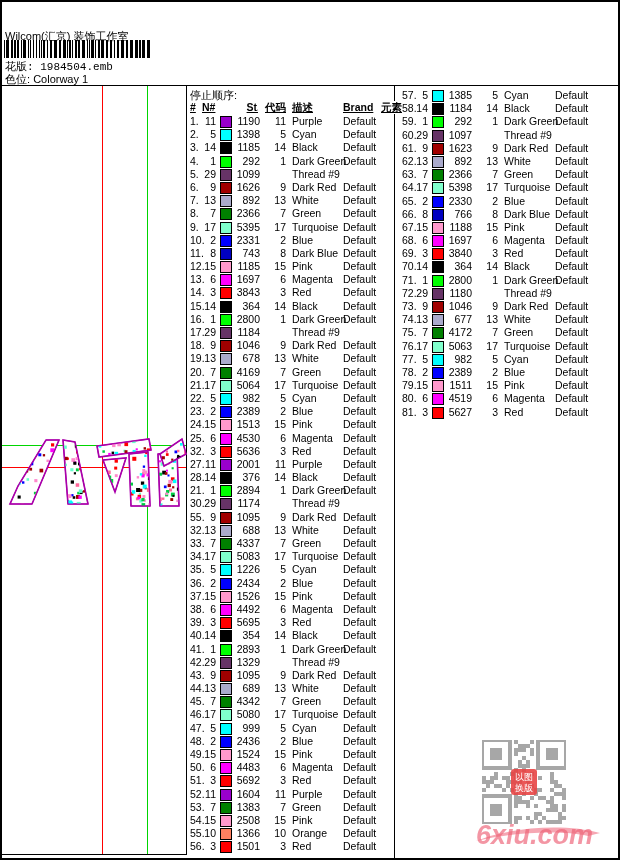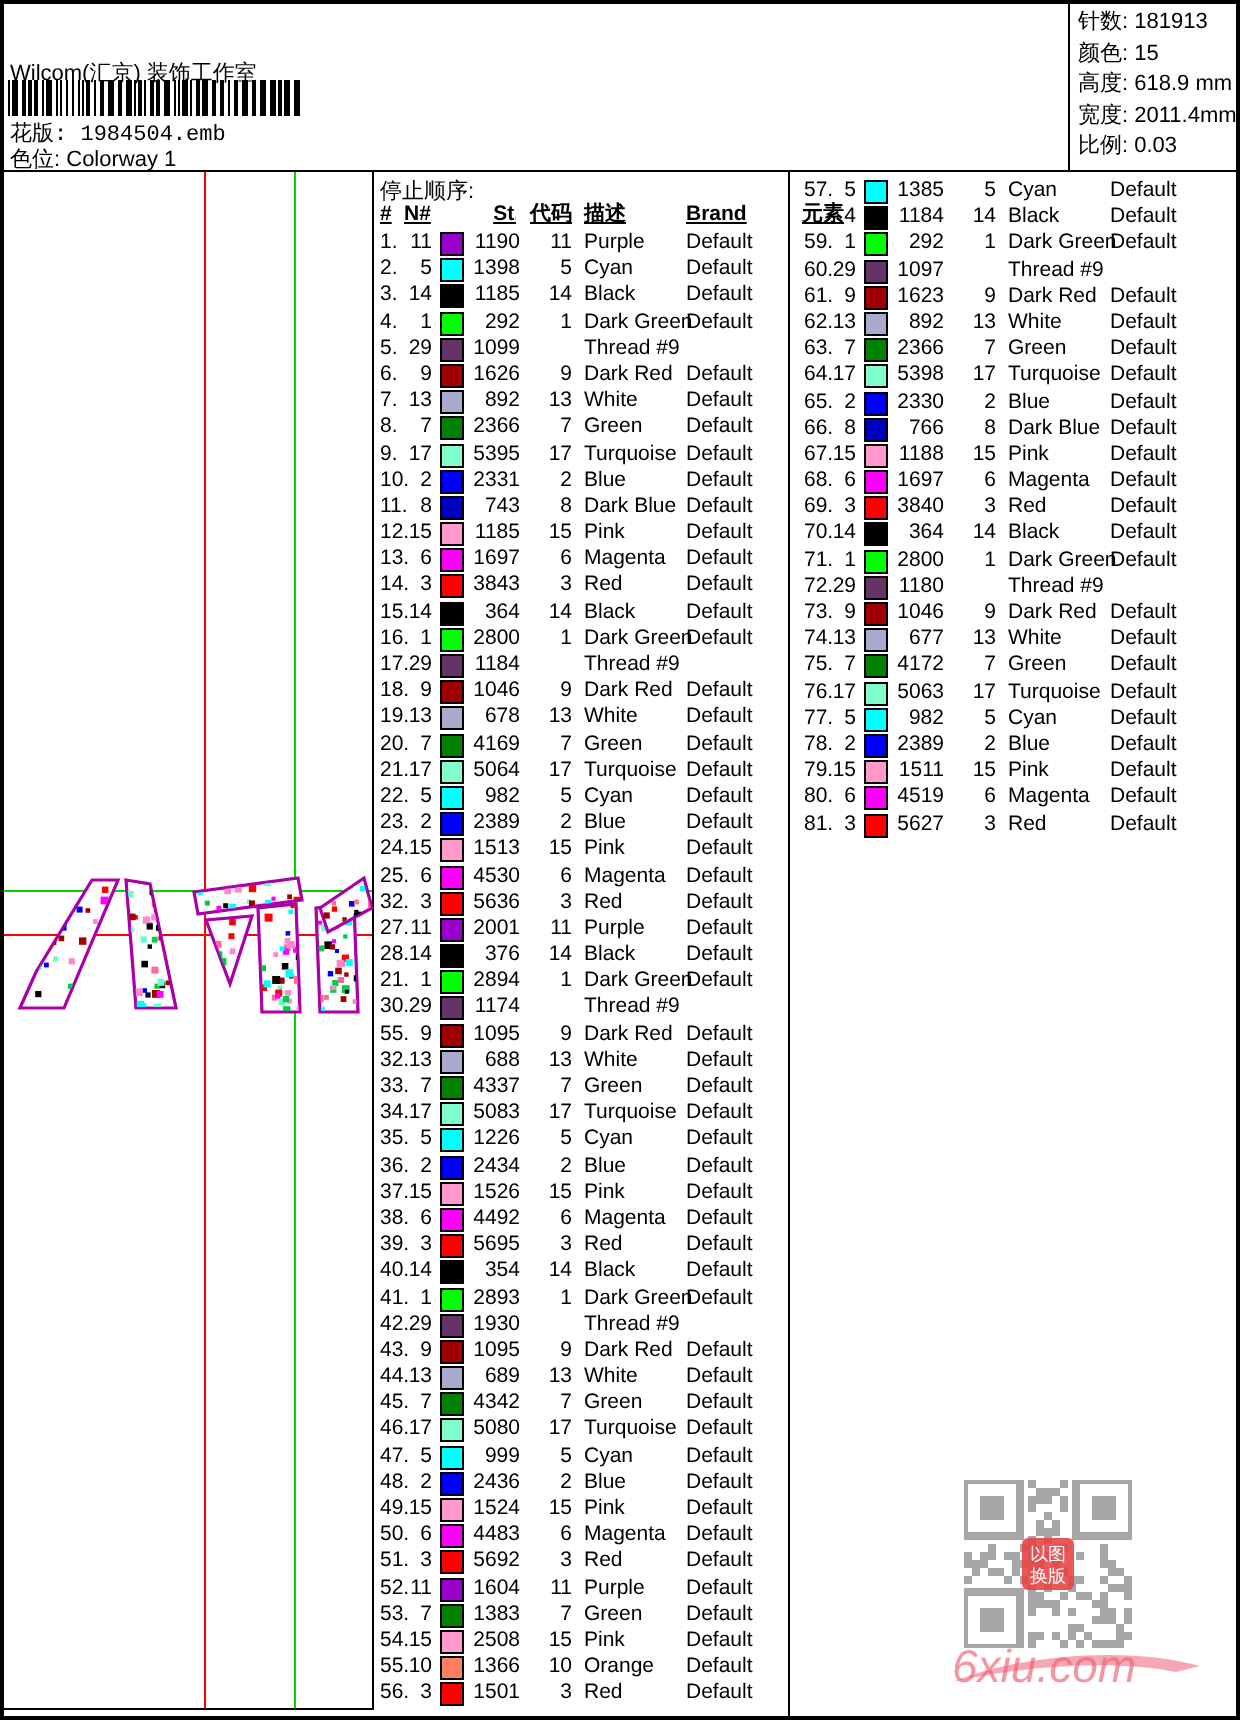--- a/index.html
+++ b/index.html
@@ -60,26 +60,26 @@
   .c-st  {left:46px;width:26px;text-align:right;}
   .c-code{left:70px;width:28px;text-align:right;}
   .c-desc{left:104px;}
   .c-brand{left:155px;}
   .sw{
     position:absolute;left:32px;top:1px;width:10px;height:10px;
     border:1px solid #000;box-sizing:content-box;
   }
   
   .h-idx{left:2px;} .h-n{left:14px;} .h-st{left:46px;width:26px;text-align:right;}
-  .h-code{left:70px;width:28px;text-align:right;} .h-desc{left:104px;} .h-brand{left:155px;} .h-el{left:193px;margin-left:20px;}
+  .h-code{left:70px;width:28px;text-align:right;} .h-desc{left:104px;} .h-brand{left:155px;} .h-el{left:193px;}
   
   .watermark{position:absolute;left:468px;top:733px;width:148px;height:122px;}
   #qr-svg{position:absolute;left:12px;top:5px;}
   .wm-site{
-    position:absolute;left:6px;top:85px;font-size:23px;font-weight:normal;
+    position:absolute;left:6px;top:85px;font-size:27px;font-weight:bold;
     font-style:italic;letter-spacing:0px;opacity:0.65;white-space:nowrap;
   }
   #swoosh-svg{position:absolute;left:0;top:80px;}
 </style>
 </head>
 <body>
 
 <div class="page">
 
   <div class="company">Wilcom(汇京) 装饰工作室</div>
@@ -128,27 +128,20 @@
       <rect x="143" y="0" width="3" height="18" fill="#000"></rect>
     </svg>
   <div class="meta-line meta-pattern">
     <span>花版:</span>
     <span>1984504.emb</span>
   </div>
   <div class="meta-line meta-colorway">
     <span>色位:</span>
     <span>Colorway 1</span>
   </div>
-  <div class="info-box" id="info-box">
-      <div class="info-row"><span>针数:</span> <span>181913</span></div>
-      <div class="info-row"><span>颜色:</span> <span>15</span></div>
-      <div class="info-row"><span>高度:</span> <span>618.9 mm</span></div>
-      <div class="info-row"><span>宽度:</span> <span>2011.4mm</span></div>
-      <div class="info-row"><span>比例:</span> <span>0.03</span></div>
-    </div>
   <div class="divider-h"></div>
 
   <div class="preview">
     <div class="xline v-red" id="v-red" style="background: rgb(255, 0, 0);"></div>
     <div class="xline v-green" id="v-green" style="background: rgb(0, 213, 0);"></div>
     <div class="xline h-green" id="h-green" style="background: rgb(0, 213, 0);"></div>
     <div class="xline h-red" id="h-red" style="background: rgb(255, 0, 0);"></div>
     <svg id="design-svg" width="185" height="80" viewBox="0 0 185 80">
         <defs>
           <clipPath id="clip0">
@@ -801,21 +794,21 @@
           <span class="sw" style="background: rgb(0, 255, 0);"></span>
           <span class="c c-st">2893</span>
           <span class="c c-code">1</span>
           <span class="c c-desc">Dark Green</span>
           <span class="c c-brand">Default</span>
         </div>
         <div class="trow">
           <span class="c c-idx">42.</span>
           <span class="c c-n">29</span>
           <span class="sw" style="background: rgb(102, 51, 102);"></span>
-          <span class="c c-st">1930</span>
+          <span class="c c-st">1329</span>
           <span class="c c-code"></span>
           <span class="c c-desc">Thread #9</span>
           <span class="c c-brand"></span>
         </div>
         <div class="trow">
           <span class="c c-idx">43.</span>
           <span class="c c-n">9</span>
           <span class="sw" style="background: rgb(160, 0, 0);"></span>
           <span class="c c-st">1095</span>
           <span class="c c-code">9</span>

